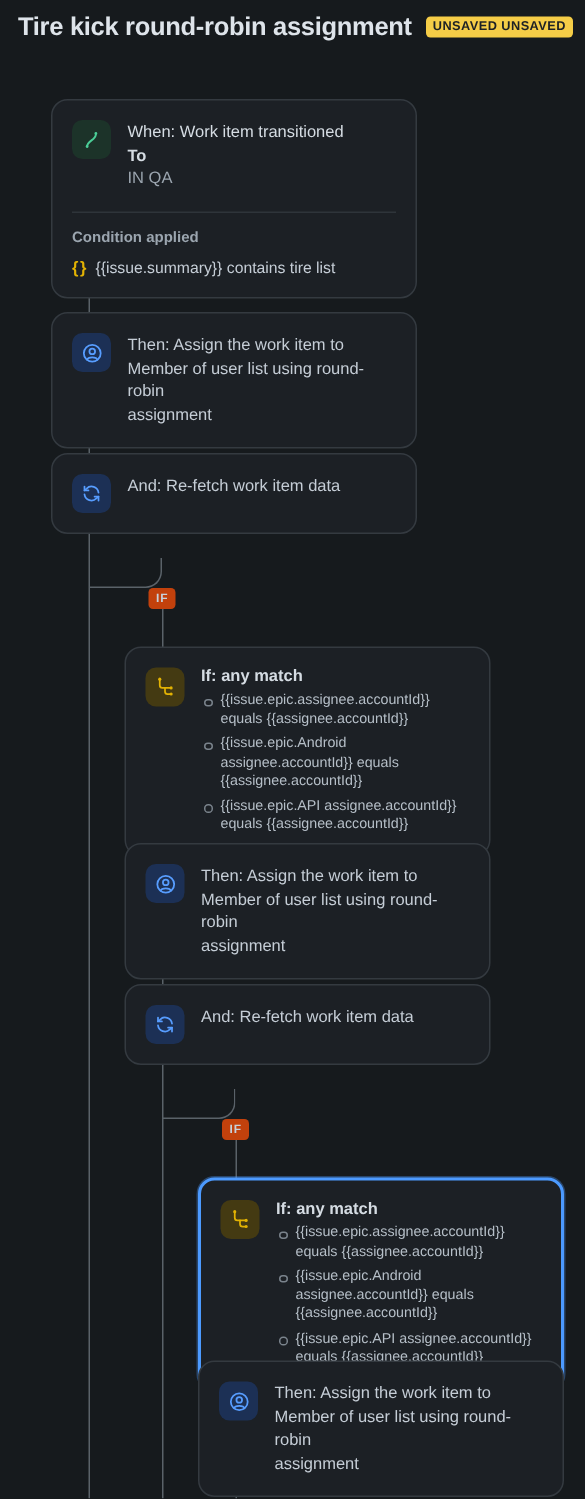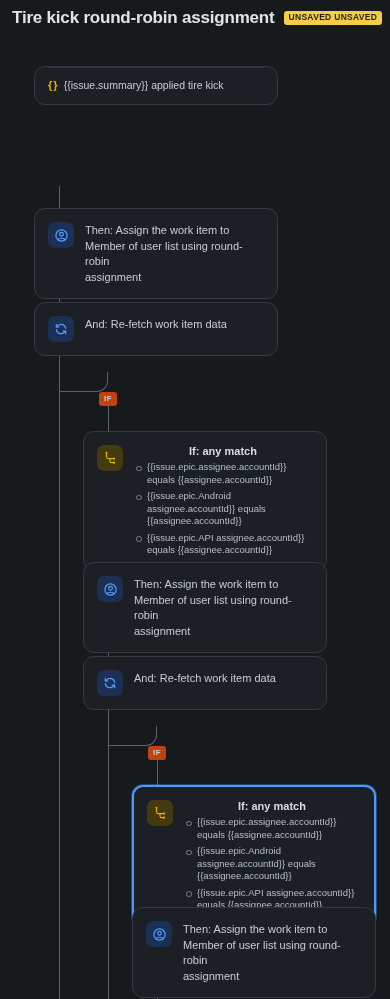--- a/index.html
+++ b/index.html
@@ -80,21 +80,21 @@
   ul.conds { list-style: none; margin-top: 3px; }
   ul.conds li {
     position: relative; padding-left: 13px;
     font-size: 9.5px; line-height: 12.5px; color: #B6BFC8; margin-top: 4px;
   }
   ul.conds li::before {
     content: ""; position: absolute; left: 2px; top: 4.5px;
     width: 3.5px; height: 3.5px; border-radius: 50%;
     border: 1px solid #7A838C;
   }
-  .if-title { font-size: 11px; font-weight: bold; color: #D5DCE3; text-align: center; }
+  .if-title { font-size: 11px; font-weight: bold; color: #D5DCE3; }
 </style>
 </head>
 <body>
 
 <div id="root">
 
   <div class="header">
     <span class="title">Tire kick round-robin assignment</span>
     <span class="badge">UNSAVED UNSAVED</span>
   </div>
@@ -113,25 +113,40 @@
   <div class="vline" style="left:108px; top:702px; height:297px;"></div>
 
   <div class="branch-hook" style="left:108px; top:726px; width:49px; height:20px; border-left:none;
               border-right:1px solid #5A6269; border-bottom-left-radius:0; border-bottom-right-radius:11px;"></div>
   <div class="if-badge" style="left:148px; top:746px;">IF</div>
   <div class="vline" style="left:157px; top:746px; height:40px;"></div>
   <div class="vline" style="left:157px; top:885px; height:22px;"></div>
   <div class="vline" style="left:157px; top:975px; height:24px;"></div>
 
   <div class="card" style="left:34px; top:66px; width:244px;">
+    <div class="card-body">
+      <div class="ic green">
+        <svg width="14" height="14" viewBox="0 0 24 24" fill="none" stroke="#4BCE97" stroke-width="2.2" stroke-linecap="round" stroke-linejoin="round">
+          <path d="M7 20 C7 13 17 13 17 6"></path>
+          <circle cx="17" cy="5" r="1.6" fill="#4BCE97" stroke="none"></circle>
+          <circle cx="7" cy="20" r="1.6" fill="#4BCE97" stroke="none"></circle>
+        </svg>
+      </div>
+      <div class="card-text">
+        <span class="card-title">When: Work item transitioned</span>
+        <span class="bold">To</span>
+        <span class="sub">IN QA</span>
+      </div>
+    </div>
     <div class="divider"></div>
     <div class="cond-section">
+      <div class="cond-label">Condition applied</div>
       <div class="cond-row">
         <span class="braces">{&nbsp;}</span>
-        <span class="cond-txt">{{issue.summary}} applied tire kick</span>
+        <span class="cond-txt">{{issue.summary}} contains tire list</span>
       </div>
     </div>
   </div>
 
   <div class="card" style="left:34px; top:208px; width:244px;">
     <div class="card-body">
       <div class="ic blue">
         <svg width="15" height="15" viewBox="0 0 24 24" fill="none" stroke="#579DFF" stroke-width="1.9" stroke-linecap="round">
           <circle cx="12" cy="12" r="9"></circle>
           <circle cx="12" cy="10" r="3"></circle>

